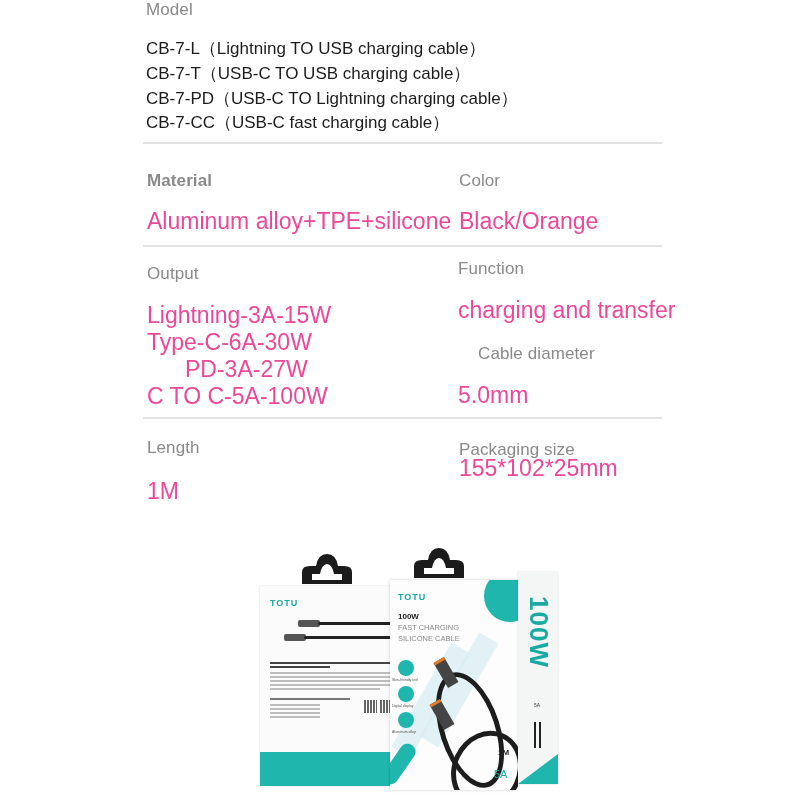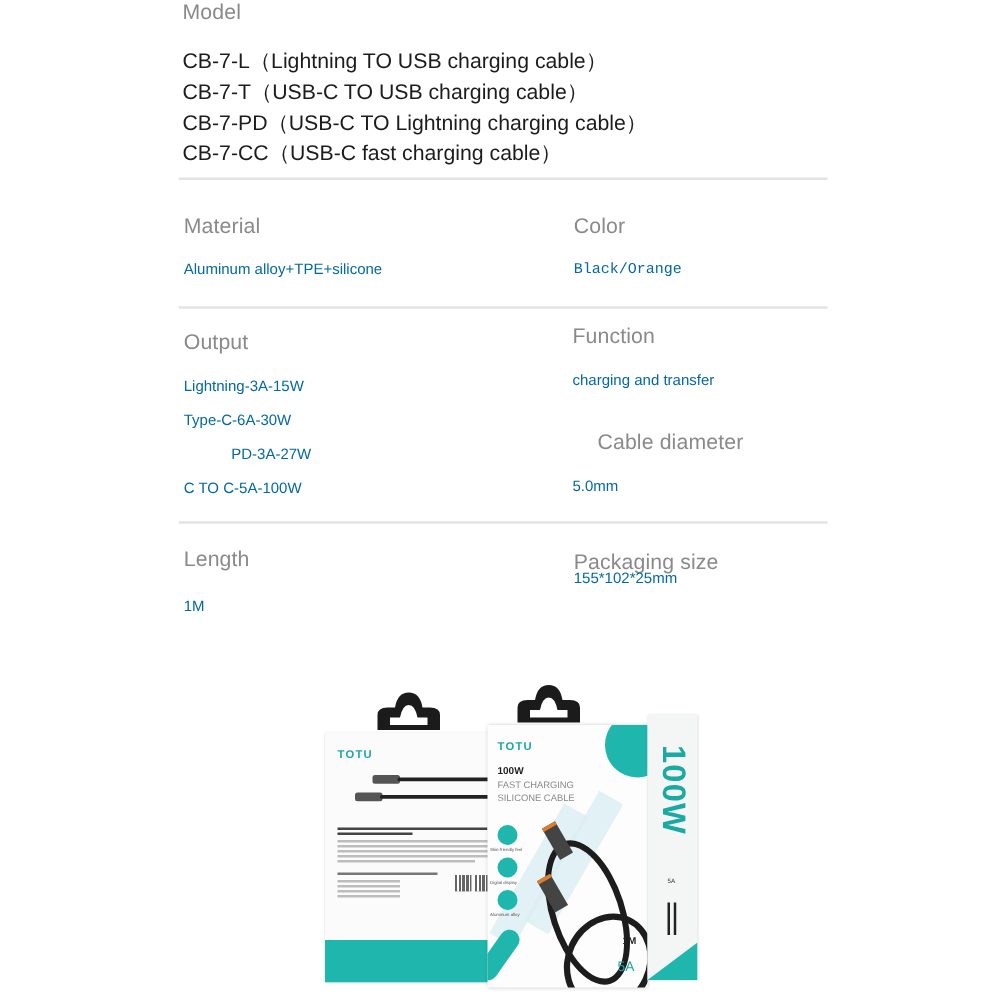--- a/index.html
+++ b/index.html
@@ -1,20 +1,20 @@
 <!DOCTYPE html>
 <html><head>
 <meta charset="utf-8">
 <style>
   html, body { margin:0; padding:0; }
   body { width:800px; height:800px; background:#ffffff; position:relative; overflow:hidden;
          font-family:"Liberation Sans", "DejaVu Sans", sans-serif; color:#1c1c1c; }
   .abs { position:absolute; }
   .label { color:#8a8a8a; font-size:17px; letter-spacing:0.1px; white-space:nowrap; }
-  .value { color:#0369a1; font-size:12px; white-space:nowrap; }
+  .value { color:#ec4899; font-size:23px; white-space:nowrap; }
   .divider { position:absolute; left:143px; width:519px; height:2px; background:#e3e3e3; }
   .model-line { position:absolute; left:146px; font-size:17px; color:#1c1c1c; white-space:nowrap; }
 
   
   .pkg { position:absolute; left:258px; top:540px; width:300px; height:255px; }
   .hanger { position:absolute; width:58px; height:36px; }
   .back-box { position:absolute; left:2px; top:46px; width:150px; height:200px; background:#fbfbfb;
               box-shadow:0 0 2px rgba(0,0,0,0.15); overflow:hidden; }
   .back-band { position:absolute; left:0; bottom:0; width:100%; height:34px; background:#1fb7ad; }
   .brand { position:absolute; font-weight:bold; color:#1aa9a3; font-size:9px; letter-spacing:1px; }
@@ -42,24 +42,24 @@
 <body>
 
 <div class="abs label" style="left:146px; top:0px;">Model</div>
 <div class="model-line" style="top:37px;">CB-7-L（Lightning TO USB charging cable）</div>
 <div class="model-line" style="top:62px;">CB-7-T（USB-C TO USB charging cable）</div>
 <div class="model-line" style="top:87px;">CB-7-PD（USB-C TO Lightning charging cable）</div>
 <div class="model-line" style="top:111px;">CB-7-CC（USB-C fast charging cable）</div>
 
 <div class="divider" style="top:142px;"></div>
 
-<div class="abs label" style="left:147px; top:171px;">Material</div>
+<div class="abs label" style="left:147px; top:171px;font-weight:bold;">Material</div>
 <div class="abs value" style="left:147px; top:208px;">Aluminum alloy+TPE+silicone</div>
 <div class="abs label" style="left:459px; top:171px;">Color</div>
-<div class="abs value" style="left:459px; top:208px;font-family:Liberation Mono, monospace;">Black/Orange</div>
+<div class="abs value" style="left:459px; top:208px;">Black/Orange</div>
 
 <div class="divider" style="top:245px;"></div>
 
 <div class="abs label" style="left:147px; top:264px;text-align:center;">Output</div>
 <div class="abs value" style="left:147px; top:302px;">Lightning-3A-15W</div>
 <div class="abs value" style="left:147px; top:329px;">Type-C-6A-30W</div>
 <div class="abs value" style="left:147px; top:356px;margin-left:38px;">PD-3A-27W</div>
 <div class="abs value" style="left:147px; top:383px;">C TO C-5A-100W</div>
 
 <div class="abs label" style="left:458px; top:259px;">Function</div>

